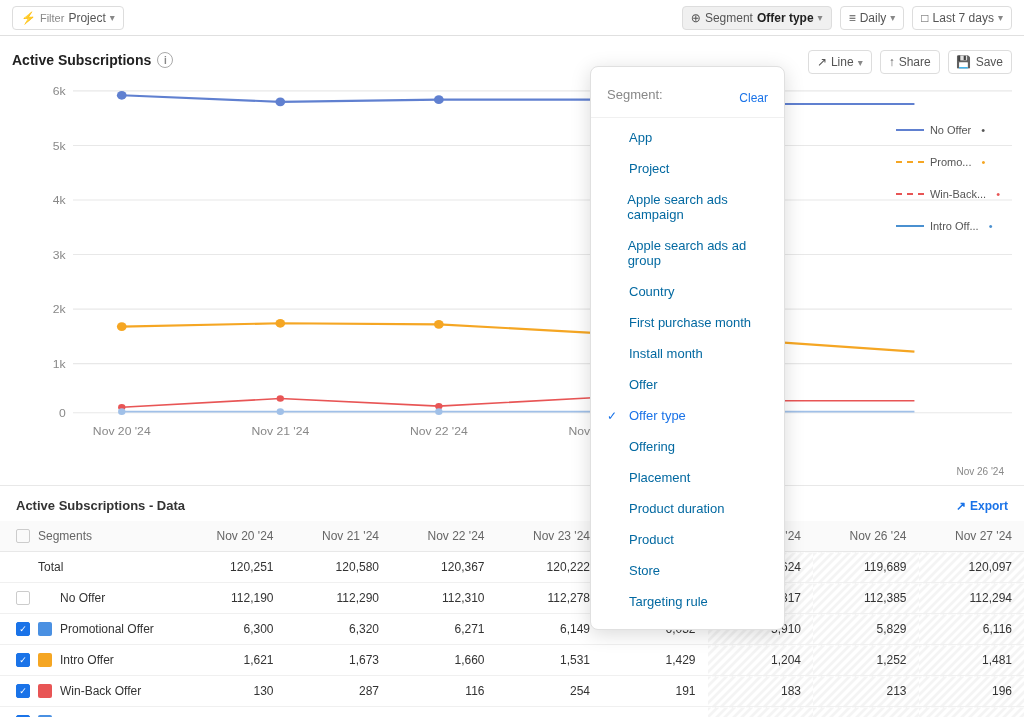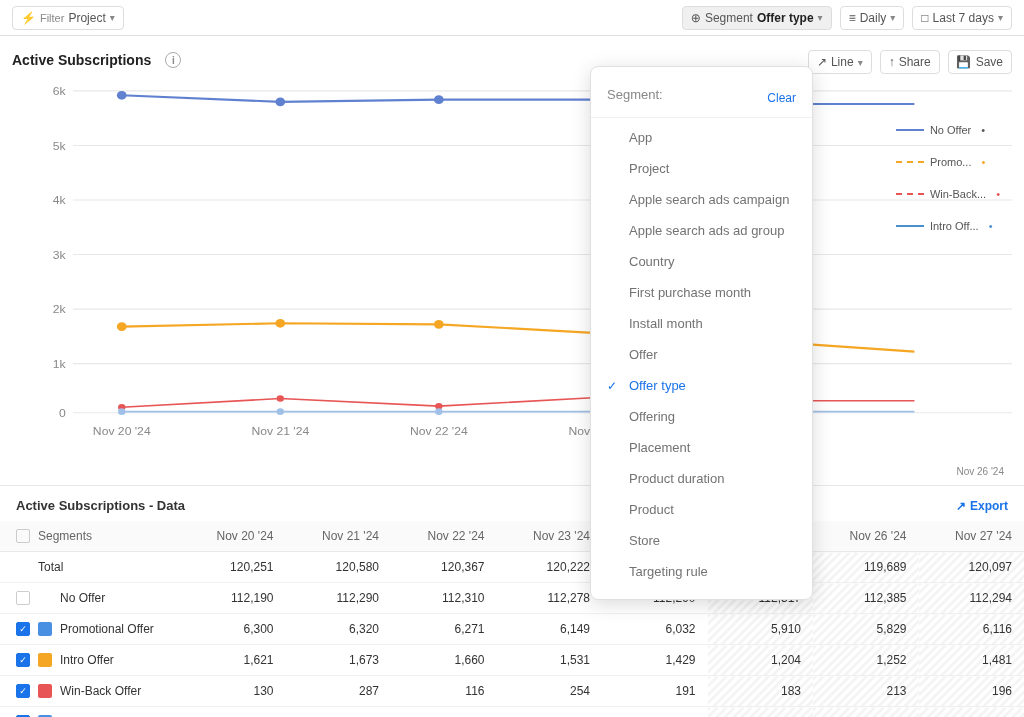--- a/index.html
+++ b/index.html
@@ -32,21 +32,21 @@
     }
 
     .chart-section {
       position: relative;
       padding: 16px 12px 40px 12px;
       border-bottom: 1px solid #e8e8e8;
       height: 450px;
     }
 
     .section-title {
-      display: flex; align-items: center; gap: 14px;
+      display: flex; align-items: center; gap: 6px;
       font-size: 14px; font-weight: 600; color: #222;
       margin-bottom: 12px;
     }
     .info-icon {
       width: 16px; height: 16px; border-radius: 50%;
       border: 1px solid #aaa; display: inline-flex; align-items: center;
       justify-content: center; font-size: 10px; color: #888; cursor: pointer;
     }
 
     svg.chart { width: 100%; height: 100%; }
@@ -125,42 +125,42 @@
     
     .dropdown-overlay {
       position: absolute;
       top: 0; left: 0; right: 0; bottom: 0;
       z-index: 10;
     }
     .dropdown-panel {
       position: absolute;
       top: 30px;
       left: 590px;
-      width: 223px;
+      width: 195px;
       background: #fff;
       border: 1px solid #e0e0e0;
       border-radius: 8px;
       box-shadow: 0 4px 20px rgba(0,0,0,0.15);
       z-index: 100;
       padding: 12px 0;
     }
     .dropdown-header {
       display: flex; justify-content: space-between; align-items: center;
       padding: 4px 16px 12px 16px;
       border-bottom: 1px solid #f0f0f0;
       margin-bottom: 4px;
     }
     .dropdown-header-label {
       font-size: 13px; color: #888;
     }
     .dropdown-clear {
       font-size: 12px; color: #1a73e8; cursor: pointer; margin-top: 8px;
     }
     .dropdown-item {
-      padding: 8px 16px; font-size: 13px; color: #737373; cursor: pointer;
+      padding: 8px 16px; font-size: 13px; color: #0369a1; cursor: pointer;
       display: flex; align-items: center; gap: 8px;
     }
     .dropdown-item.selected { color: #1a73e8; }
     .check-mark { color: #1a73e8; font-size: 12px; width: 14px; }
   </style>
 </head>
 <body>
 
 <div class="toolbar">
   <div class="toolbar-left">

